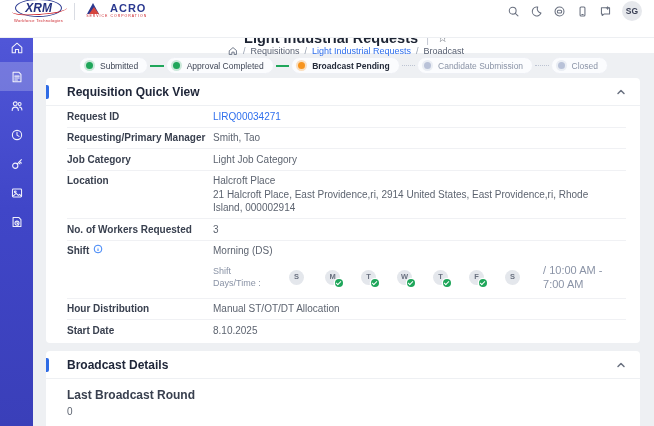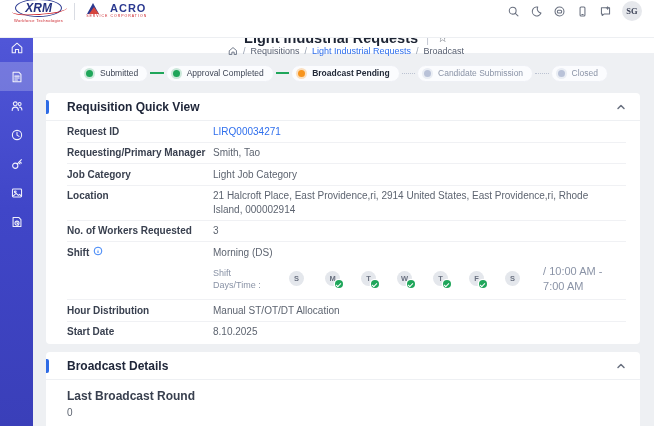--- a/index.html
+++ b/index.html
@@ -21,21 +21,21 @@
   .acro-logo { display:flex; flex-direction:column; align-items:center; line-height:1; }
   .acro-top { display:flex; align-items:center; gap:10px; }
   .acro-tri { position:relative; width:13px; height:11px; }
   .acro-tri::before { content:""; position:absolute; left:0; top:0;
       border-left:6.5px solid transparent; border-right:6.5px solid transparent; border-bottom:11px solid #2b3990; }
   .acro-tri::after { content:""; position:absolute; left:1.5px; top:4px;
       border-left:5px solid transparent; border-right:5px solid transparent; border-bottom:7px solid #d6453d; }
   .acro-word { font-weight:bold; font-size:11px; color:#2b3990; letter-spacing:1px; }
   .acro-sub { font-size:3.5px; color:#cc2229; letter-spacing:1px; margin-top:1px; }
 
-  .header-actions { display:flex; align-items:center; gap:10px;font-family:Liberation Serif, serif; }
+  .header-actions { display:flex; align-items:center; gap:10px; }
   .icon-btn { display:flex; align-items:center; justify-content:center; cursor:pointer; }
   .icon-btn svg { width:13px; height:13px; stroke:#6a7180; fill:none; stroke-width:1.3;
                   stroke-linecap:round; stroke-linejoin:round; }
   .avatar { width:20px; height:20px; border-radius:50%; background:#e6e8ec; color:#3c4257;
             font-size:8.5px; font-weight:bold; display:flex; align-items:center; justify-content:center; }
 
   
   .sidebar { position:absolute; top:30px; left:0; bottom:0; width:33px;
              background:linear-gradient(180deg,#5157d8 0%, #4046c8 45%, #3a3fb9 100%);
              display:flex; flex-direction:column; padding-top:3px; z-index:5; }
@@ -51,21 +51,21 @@
   .title-left { display:flex; align-items:center; }
   .page-title { font-size:14.5px; font-weight:bold; color:#1d2433; }
   .title-sep { color:#c3c8d2; margin:0 8px; font-size:12px; }
   .star { color:#5d6470; font-size:12px; cursor:pointer; line-height:1; }
   .breadcrumb { display:flex; align-items:center; gap:5px; font-size:9px; color:#565e70; }
   .breadcrumb svg { width:10px; height:10px; stroke:#566074; fill:none; stroke-width:1.3; }
   .crumb-sep { color:#97a0b0; }
   .crumb-link { color:#2f6fed; cursor:pointer; }
 
   
-  .stepper { height:40px; display:flex; align-items:center; padding:0 46px; }
+  .stepper { height:25px; display:flex; align-items:center; padding:0 46px; }
   .step { background:#fbfcfe; border:1px solid #eef0f5; border-radius:10px; display:flex;
           align-items:center; gap:5px; padding:2px 9px 2px 4px; white-space:nowrap; }
   .dot { width:7px; height:7px; border-radius:50%; margin:2px; }
   .step.completed .dot { background:#1fa65a; box-shadow:0 0 0 2px rgba(31,166,90,.22); }
   .step.current  .dot { background:#f7941d; box-shadow:0 0 0 2px rgba(247,148,29,.28); }
   .step.pending  .dot { background:#b9c2d8; box-shadow:0 0 0 2px rgba(185,194,216,.25); }
   .step-label { font-size:8.5px; color:#3f4656; }
   .step.current .step-label { font-weight:bold; color:#242b3a; }
   .step.pending .step-label { color:#8a93a6; }
   .conn { flex:1; border-top:2px solid #1fa65a; margin:0 2px; }
@@ -282,20 +282,21 @@
       </div>
 
       <div class="qv-row">
         <span class="qv-label">Job Category</span>
         <span class="qv-value">Light Job Category</span>
       </div>
 
       <div class="qv-row">
         <span class="qv-label">Location</span>
         <span class="qv-value">
+          <span style="display:block;">Halcroft Place</span>
           <span style="display:block; max-width:400px;">21 Halcroft Place, East Providence,ri, 2914 United States, East Providence,ri, Rhode Island, 000002914</span>
         </span>
       </div>
 
       <div class="qv-row">
         <span class="qv-label">No. of Workers Requested</span>
         <span class="qv-value">3</span>
       </div>
 
       <div class="qv-row">

